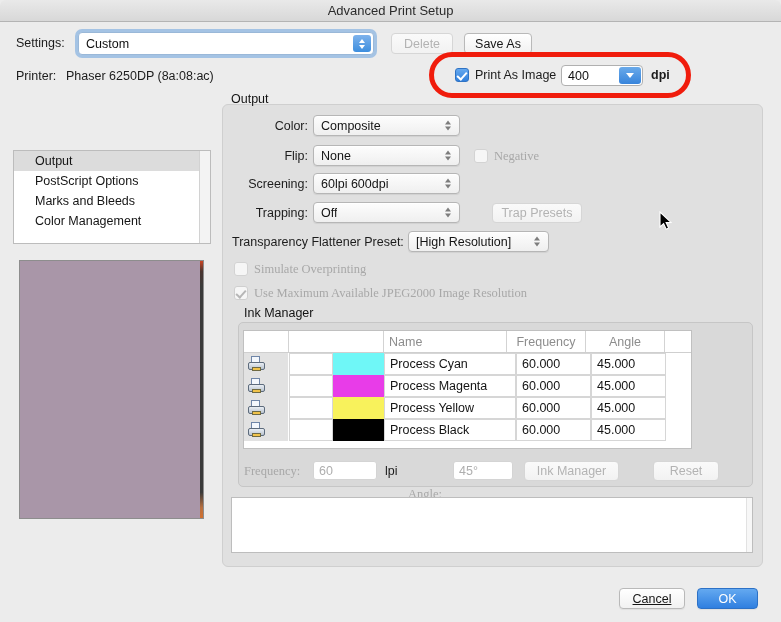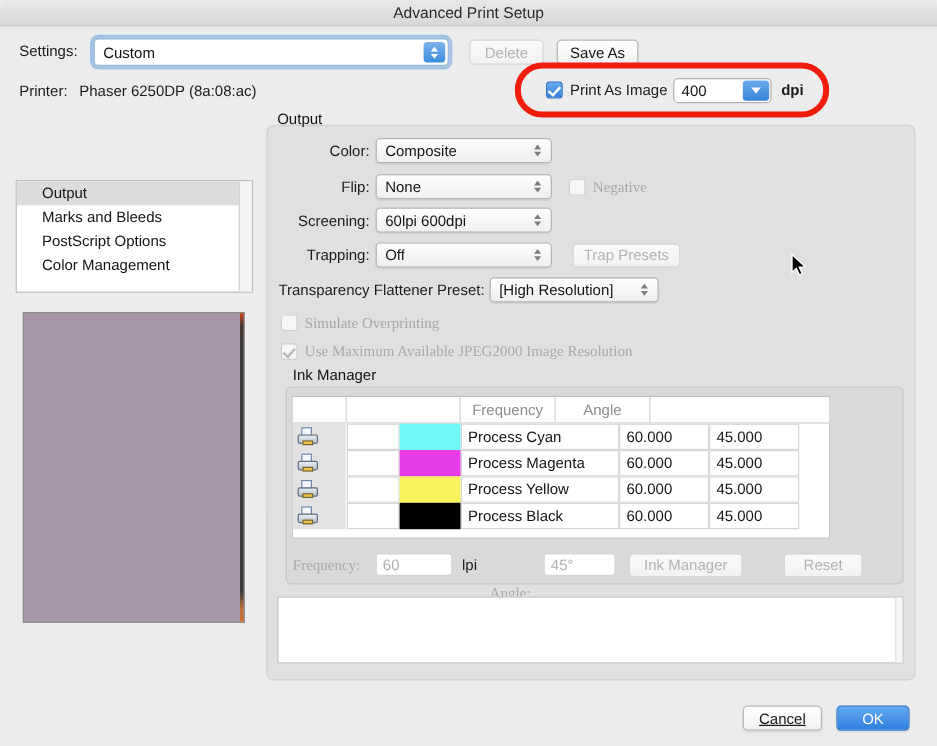--- a/index.html
+++ b/index.html
@@ -208,22 +208,22 @@
     <div class="dpi-btn">
         <i></i>
       </div>
   </div>
   <div class="lbl" style="position:absolute;left:651px;top:68px;font-weight:bold;">dpi</div>
 
   <div id="redring"></div>
 
   <div id="navbox">
     <div class="navrow sel">Output</div>
+    <div class="navrow">PostScript Options</div>
     <div class="navrow">Marks and Bleeds</div>
-    <div class="navrow">PostScript Options</div>
     <div class="navrow">Color Management</div>
     <div id="navscroll"></div>
   </div>
 
   <div id="preview">
     <div class="edge"></div>
   </div>
 
   <div id="outgroup"></div>
   <div id="outlabel">Output</div>
@@ -258,21 +258,21 @@
   </div>
 
   <div class="lbl rt" style="position:absolute;left:200px;top:206px;width:108px;">Trapping:</div>
   <div class="popup" style="left:313px;top:202px;width:147px;height:21px;">
     <div class="ptext">Off</div>
     <div class="parrow">
         <i class="up"></i>
         <i class="dn"></i>
       </div>
   </div>
-  <div class="btn disabled" style="left:477px;top:203px;width:90px;height:20px;text-align:center;">Trap Presets</div>
+  <div class="btn disabled" style="left:492px;top:203px;width:90px;height:20px;text-align:center;">Trap Presets</div>
 
   <div class="lbl" style="position:absolute;left:232px;top:235px;">Transparency Flattener Preset:</div>
   <div class="popup" style="left:408px;top:231px;width:141px;height:21px;">
     <div class="ptext">[High Resolution]</div>
     <div class="parrow">
         <i class="up"></i>
         <i class="dn"></i>
       </div>
   </div>
 
@@ -282,20 +282,21 @@
   <div class="cb dim on" style="left:234px;top:286px;"></div>
   <div class="lbl-dim" style="position:absolute;left:254px;top:286px;">Use Maximum Available JPEG2000 Image Resolution</div>
 
   <div id="inkbox"></div>
   <div id="inklabel">Ink Manager</div>
 
   <div id="inktable">
     <div class="thead">
       <div class="th" style="width:45px;"></div>
       <div class="th" style="width:95px;"></div>
+      <div class="th" style="width:123px;padding-left:5px;">Name</div>
       <div class="th" style="width:79px;justify-content:center;">Frequency</div>
       <div class="th" style="width:79px;justify-content:center;">Angle</div>
       <div class="th" style="width:26px;border-right:none;"></div>
     </div>
 
     <div class="trow">
       <div class="cell-ico">
         <span class="pricon">
             <span class="sheet"></span>
             <span class="body"></span>

